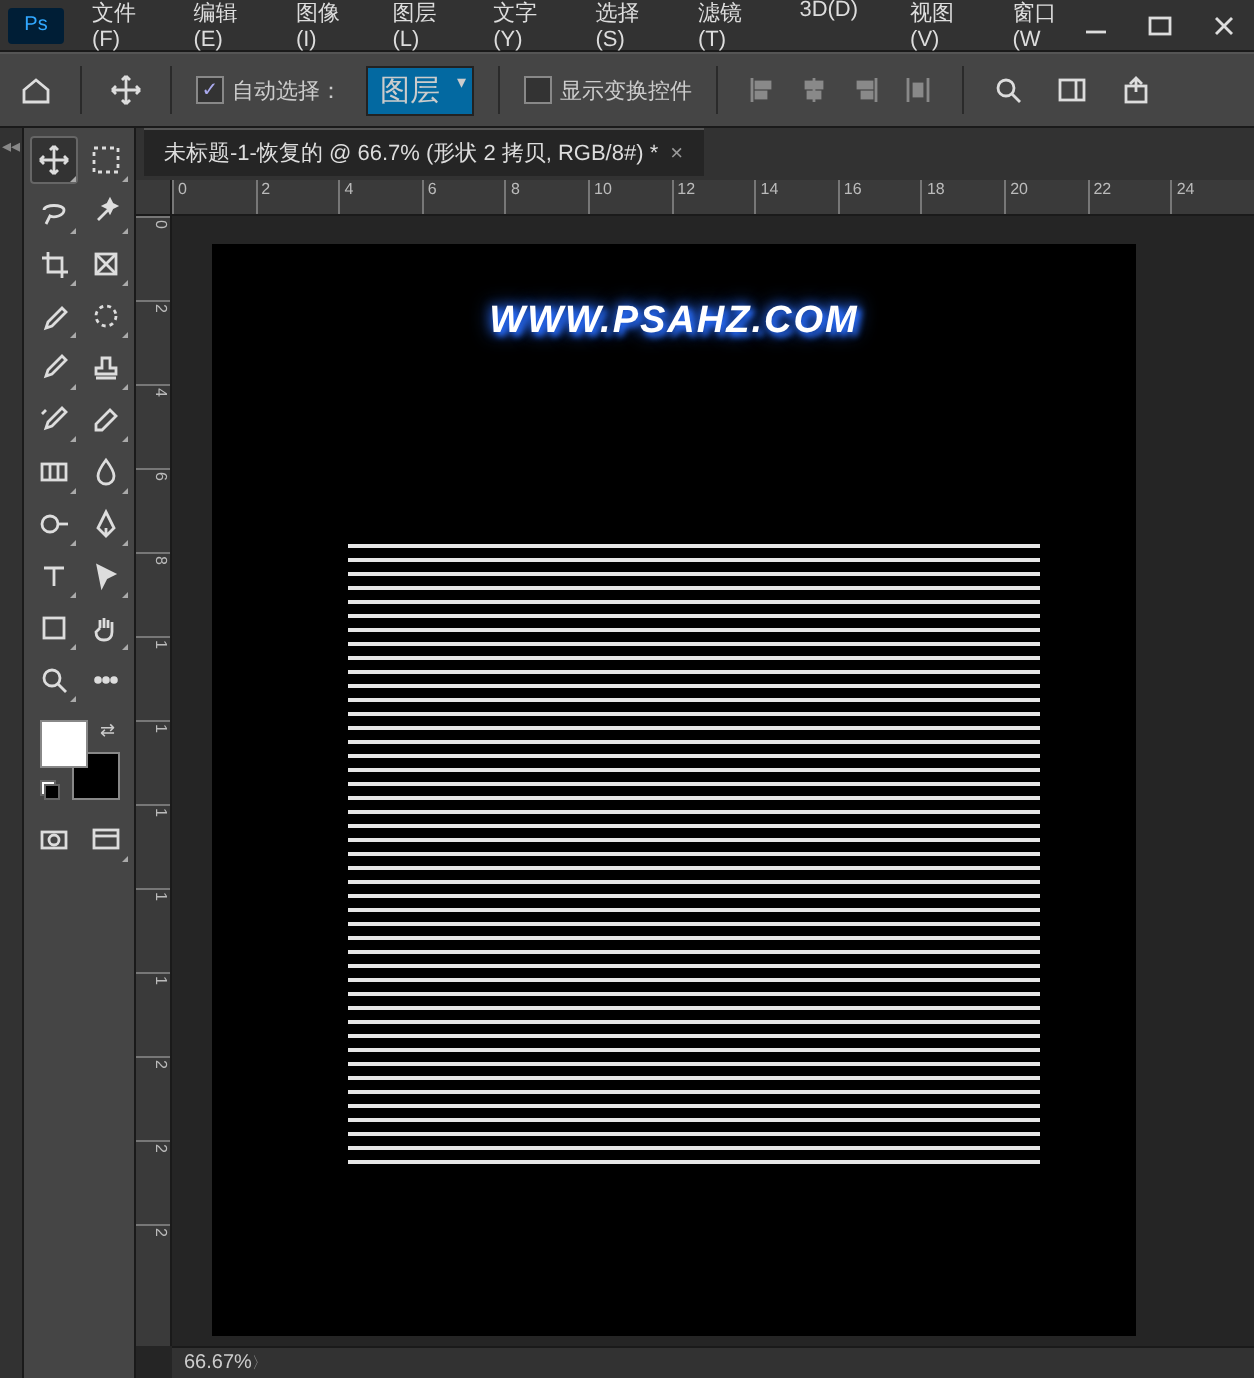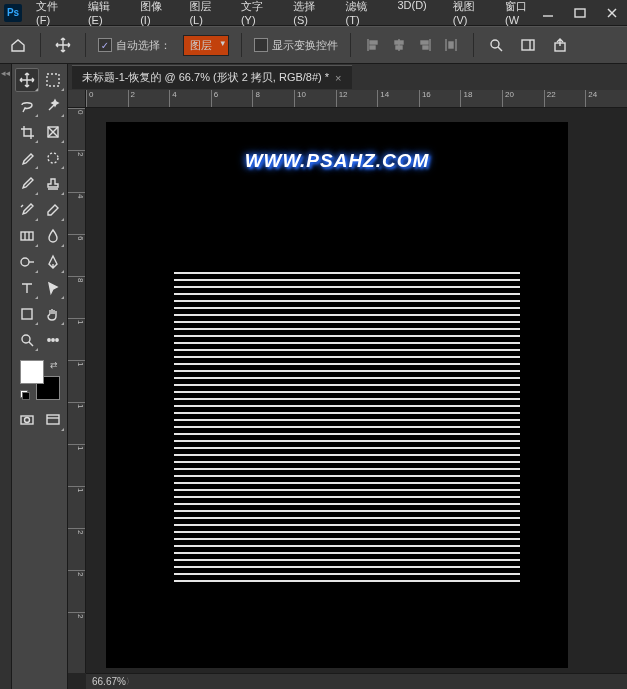--- a/index.html
+++ b/index.html
@@ -1,46 +1,46 @@
 <!DOCTYPE html>
 <html><head>
 <meta charset="utf-8">
 <style>
 *{margin:0;padding:0;box-sizing:border-box;user-select:none}
 body{width:627px;height:689px;background:#323232;font-family:"Microsoft YaHei",sans-serif;font-size:11px;color:#ccc;overflow:hidden}
 .titlebar{height:26px;background:#323232;display:flex;align-items:center;padding:0 4px;border-bottom:1px solid #1a1a1a}
-.ps-logo{width:18px;height:18px;background:#001e36;color:#31a8ff;font-weight:bold;font-size:10px;display:flex;align-items:center;justify-content:center;border-radius:2px;margin-right:8px}
+.ps-logo{width:28px;height:18px;background:#001e36;color:#31a8ff;font-weight:normal;font-size:10px;display:flex;align-items:center;justify-content:center;border-radius:2px;margin-right:8px}
 .menu{display:flex;gap:14px;flex:1}
 .menu-item{padding:3px 6px;color:#ddd;cursor:pointer}
 .winctrl{display:flex;gap:10px;margin-left:auto}
 .winctrl span{width:22px;height:18px;display:flex;align-items:center;justify-content:center;color:#ccc;cursor:pointer}
 .optionsbar{height:38px;background:#454545;display:flex;align-items:center;padding:0 8px;gap:12px;border-bottom:1px solid #1a1a1a;border-top:1px solid #555}
 .optionsbar .sep{width:1px;height:24px;background:#2a2a2a}
 .iconbtn{width:20px;height:20px;display:flex;align-items:center;justify-content:center;color:#ccc;cursor:pointer}
 .checkbox{width:14px;height:14px;border:1px solid #888;background:#333;display:inline-flex;align-items:center;justify-content:center;margin-right:4px}
 .checkbox.checked:after{content:"✓";color:#aae;font-size:10px}
-.dropdown{background:#c2410c;border:1px solid #222;padding:2px 16px 2px 6px;position:relative;font-size:11px}
+.dropdown{background:#0369a1;border:1px solid #222;padding:2px 16px 2px 6px;position:relative;font-size:15px}
 .dropdown:after{content:"▾";position:absolute;right:3px;top:2px;font-size:9px;color:#ccc}
 .main{display:flex;height:calc(100% - 64px)}
 .tooltabs{width:12px;background:#323232;border-right:1px solid #1a1a1a;display:flex;flex-direction:column;align-items:center;padding-top:4px}
 .tooltabs .arrows{color:#888;font-size:9px}
 .toolbar{width:56px;background:#454545;border-right:1px solid #1a1a1a;padding:4px 2px;display:flex;flex-direction:column;align-items:center;gap:2px}
 .toolrow{display:flex;gap:2px}
 .tool{width:24px;height:24px;display:flex;align-items:center;justify-content:center;color:#ddd;cursor:pointer;border-radius:2px;position:relative}
 .tool.sel{background:#333;box-shadow:inset 0 0 0 1px #666}
 .tool .tri{position:absolute;bottom:1px;right:1px;width:0;height:0;border-right:3px solid #aaa;border-top:3px solid transparent}
 .swatches{position:relative;width:40px;height:40px;margin-top:6px}
 .swatch-fg{position:absolute;top:0;left:0;width:24px;height:24px;background:#fff;border:1px solid #888}
 .swatch-bg{position:absolute;bottom:0;right:0;width:24px;height:24px;background:#000;border:1px solid #888}
 .swap-sw{position:absolute;top:0;right:2px;font-size:9px;color:#ccc}
 .def-sw{position:absolute;bottom:0;left:0;width:10px;height:10px}
 .def-sw:before{content:"";position:absolute;width:6px;height:6px;background:#fff;border:1px solid #666;top:0;left:0}
 .def-sw:after{content:"";position:absolute;width:6px;height:6px;background:#000;border:1px solid #666;bottom:0;right:0}
 .docarea{flex:1;display:flex;flex-direction:column;background:#252525}
-.doctabs{height:26px;background:#323232;display:flex;align-items:center;padding-left:4px}
+.doctabs{height:26px;background:#323232;display:flex;align-items:flex-start;padding-left:4px}
 .doctab{background:#252525;padding:4px 10px;font-size:11px;color:#ddd;display:flex;align-items:center;gap:6px;border-top:1px solid #555}
 .doctab .x{color:#999;font-size:11px;cursor:pointer}
 .canvaswrap{flex:1;position:relative;background:#252525;overflow:hidden}
 .ruler-h{position:absolute;top:0;left:18px;right:0;height:18px;background:#3a3a3a;border-bottom:1px solid #1a1a1a;display:flex;font-size:8px;color:#bbb}
 .ruler-h .tick{position:relative;width:42px;border-left:1px solid #777;padding-left:2px;display:flex;align-items:flex-start}
 .ruler-v{position:absolute;top:18px;left:0;bottom:16px;width:18px;background:#3a3a3a;border-right:1px solid #1a1a1a;display:flex;flex-direction:column;font-size:8px;color:#bbb}
 .ruler-v .tick{position:relative;height:42px;border-top:1px solid #777;padding-top:1px;writing-mode:vertical-rl;text-orientation:mixed}
 .ruler-corner{position:absolute;top:0;left:0;width:18px;height:18px;background:#3a3a3a;border-right:1px solid #1a1a1a;border-bottom:1px solid #1a1a1a}
 .canvas{position:absolute;top:32px;left:38px;width:462px;height:546px;background:#000}
 .watermark{position:absolute;top:28px;left:0;right:0;text-align:center;font-family:Arial,sans-serif;font-weight:900;font-size:19px;font-style:italic;color:#fff;text-shadow:0 0 6px #2b6fff,0 0 10px #2b6fff,2px 2px 3px #2b6fff;letter-spacing:1px}

